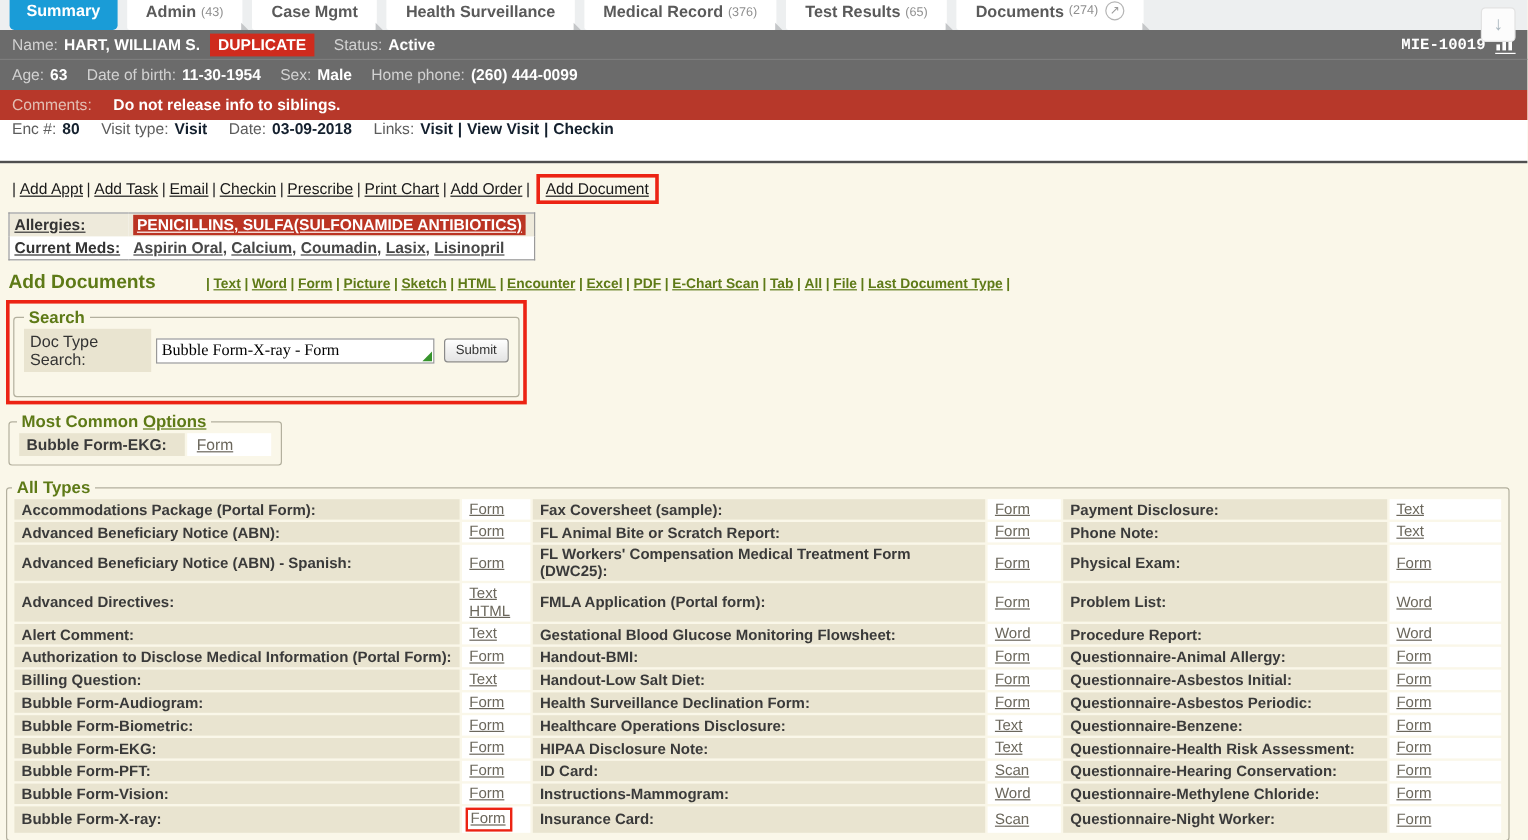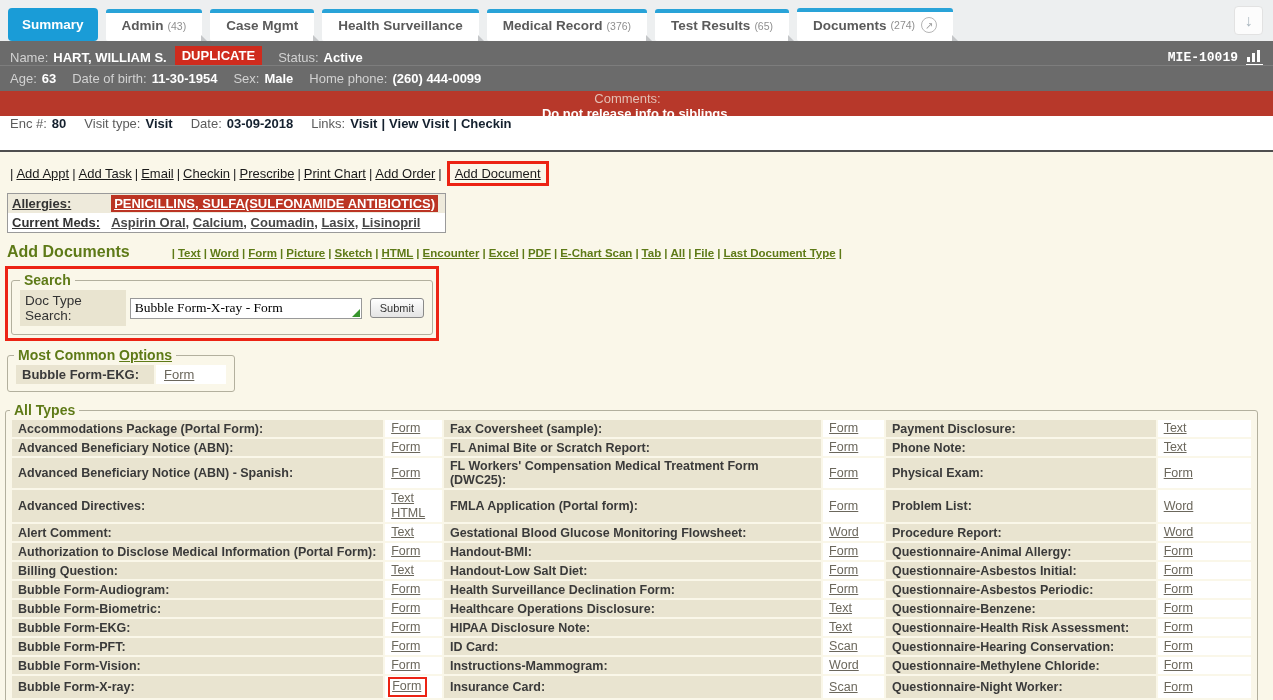--- a/index.html
+++ b/index.html
@@ -5,45 +5,45 @@
   * { box-sizing: border-box; }
   html,body { margin:0; padding:0; }
   body {
     width:1273px; height:700px; overflow:hidden;
     font-family:"Liberation Sans", sans-serif;
     background:#faf7e9;
   }
   a { cursor:pointer; }
 
   
-  .tabbar { height:41px; background:#edeff0; display:flex; align-items:flex-end; padding:0 0 0 8px; position:relative; }
+  .tabbar { height:25px; background:#edeff0; display:flex; align-items:flex-end; padding:0 0 0 8px; position:relative; }
   .tab { background:#fff; border-top:4px solid #29a3d8; border-radius:3px 3px 2px 2px;
          padding:5px 16px 8px; margin-right:8px; font-size:13.5px; font-weight:bold; color:#5a5a5a;
          position:relative; display:flex; align-items:center; cursor:pointer; }
   .tab:not(.active)::after { content:""; position:absolute; right:-5px; bottom:0;
          border-left:6px solid #c4c6c8; border-top:6px solid transparent; }
   .tab.active { background:#1a9cd7; border-top:none; color:#fff; padding:9px 14px 9px; border-radius:4px; }
   .tab .count { font-weight:normal; font-size:10.5px; color:#8f8f8f; margin-left:4px; }
   .ext-icon { display:inline-block; width:16px; height:16px; border:1px solid #b5b5b5; border-radius:50%;
          color:#9a9a9a; font-size:10px; line-height:15px; text-align:center; margin-left:6px; font-weight:normal; }
   .scroll-btn { position:absolute; right:10px; top:6px; width:29px; height:29px; background:#fcfcfc;
          border:1px solid #e2e2e2; border-radius:4px; color:#a9b6be; font-size:16px; font-weight:bold;
          text-align:center; line-height:27px; cursor:pointer; }
 
   
   .hdr { background:#6b6b6b; color:#fff; padding:0 10px; height:25px; display:flex; align-items:center; font-size:13px; }
-  .hdr1 { border-bottom:1px solid #7d7d7d;align-items:flex-end; }
+  .hdr1 { border-bottom:1px solid #7d7d7d; }
   .hdr .lbl { color:#d2d2d2; margin-right:5px; white-space:pre; }
   .hdr .val { font-weight:bold; margin-right:16px; white-space:pre; }
   .badge { background:#cf2b1d; color:#fff; font-weight:bold; padding:2px 7px; margin:0 16px 0 4px; }
   .hdr-right { margin-left:auto; display:flex; align-items:center; }
   .hdr-right .val { margin-right:8px;font-family:Liberation Mono, monospace; }
   .chart-link { display:inline-block; border-bottom:1px solid #fff; padding-bottom:1px; line-height:0; }
 
-  .comments { background:#b7382a; color:#fff; height:25px; display:flex; align-items:center; padding:0 10px; font-size:13px;flex-direction:column; }
+  .comments { background:#b7382a; color:#fff; height:25px; display:flex; align-items:center; padding:0 10px; font-size:13px; }
   .comments .lbl { color:#e3bfb4; margin-right:18px; }
   .comments .val { font-weight:bold; }
 
   .encrow { background:#fff; height:36px; display:flex; align-items:flex-start; padding:0 10px; font-size:13px;
             border-bottom:2px solid #4f4f4f; }
   .encrow .lbl { color:#5c5c5c; margin-right:5px; }
   .encrow .val { color:#14202e; font-weight:bold; margin-right:18px; }
   .encrow a { color:#14202e; font-weight:bold; text-decoration:none; }
   .encrow .pipe { color:#14202e; font-weight:bold; margin:0 4px; }
 
@@ -64,21 +64,21 @@
   #meds span { color:#474747; font-weight:bold; }
 
   .adddocs { padding:8px 0 3px 2px; display:flex; align-items:baseline;gap:31px; }
   .adddocs .title { color:#5e7a17; font-weight:bold; font-size:16px; margin-right:8px; }
   .adddocs a { color:#5e7a17; font-weight:bold; font-size:11.5px; text-decoration:underline; }
   .adddocs .sep { color:#5e7a17; font-weight:bold; font-size:11.5px; margin:0 3px; }
 
   .search-outline { border:3px solid #ec2313; width:434px; margin:2px 0 4px 0; padding:3px; background:#faf7e9; }
   fieldset { border:1px solid #b3b09e; border-radius:3px; }
   fieldset legend { color:#5e7a17; font-weight:bold; font-size:14px; padding:0 4px; }
-  .search-fs { padding:2px 8px 8px; margin:0; }
+  .search-fs { padding:2px 8px 20px; margin:0; }
   .search-row { display:flex; align-items:center; font-size:13.5px; }
   .search-row .flabel { background:#e9e4d0; color:#333; padding:3px 5px; margin-right:4px; }
   .inputwrap { position:relative; display:inline-block; }
   .inputwrap input { width:232px; height:21px; border:1px solid #999; font-size:13.5px; padding:1px 4px;
                      font-family:Liberation Serif, serif; background:#fff; }
   .inputwrap::after { content:""; position:absolute; right:2px; bottom:2px;
                       border-bottom:8px solid #37942c; border-left:8px solid transparent; }
   .submit-btn { font-size:11px; color:#333; margin-left:8px; padding:3px 9px; border:1px solid #8a8a8a;
                 border-radius:3px; background:linear-gradient(#fefefe,#e4e4e4); cursor:pointer;
                 font-family:"Liberation Sans", sans-serif; }

